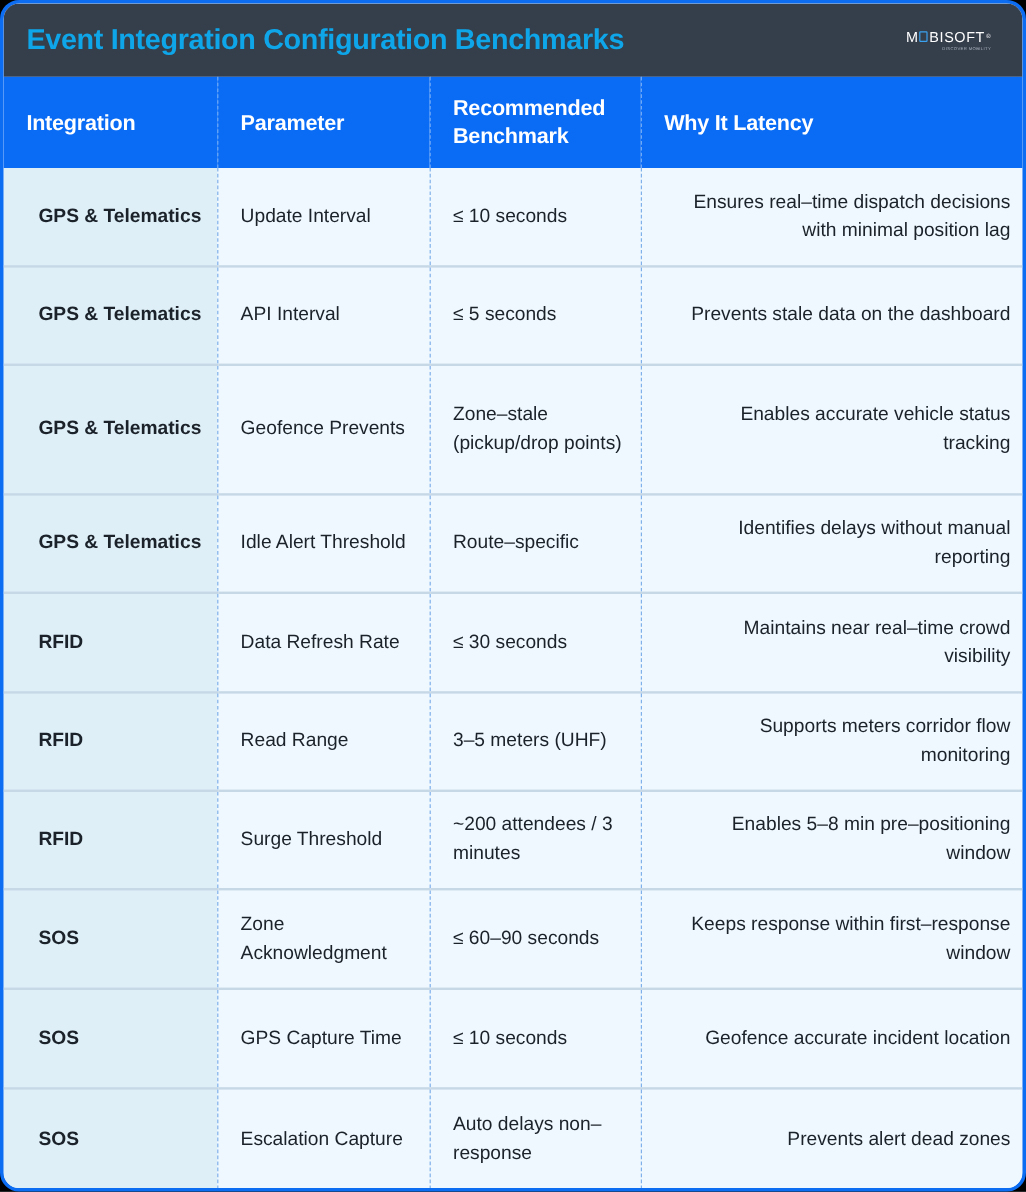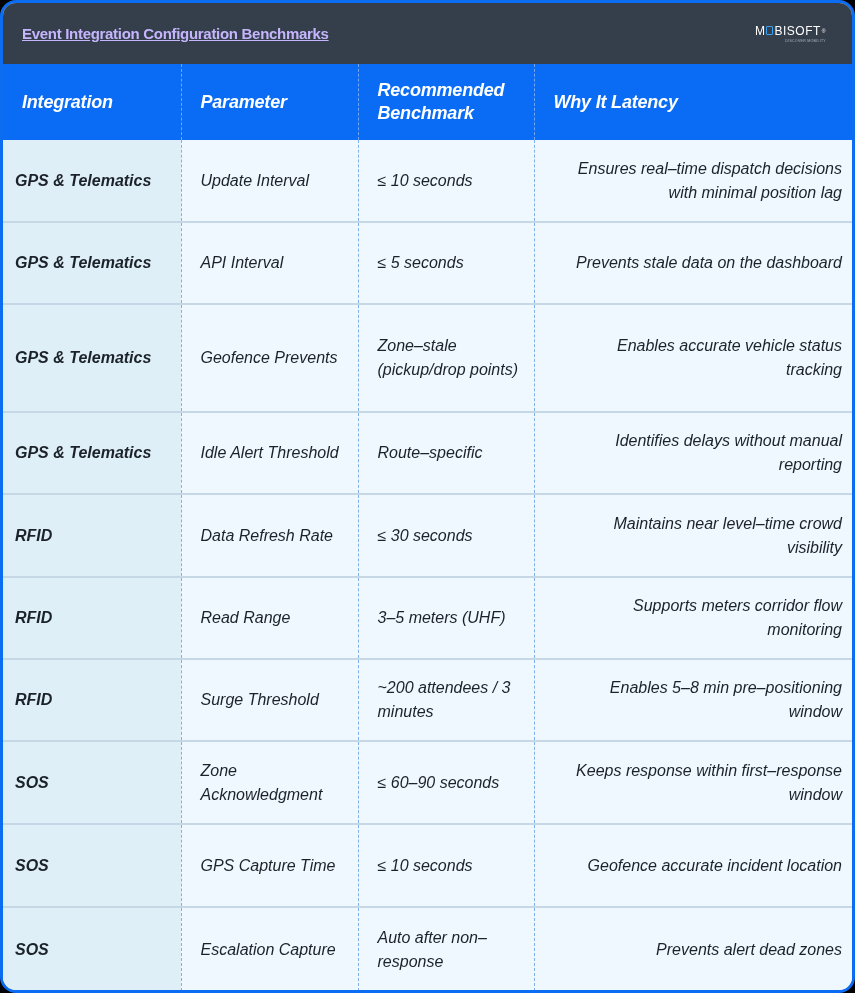--- a/index.html
+++ b/index.html
@@ -30,25 +30,24 @@
       width: 849px;
       height: 61px;
       background: #353e4b;
       display: flex;
       align-items: center;
       justify-content: space-between;
       box-sizing: border-box;
       padding: 0 26px 0 19px;
     }
     .title {
-      color: #c4b5fd;
-      font-size: 15px;
+      color: #0ea5e9;
+      font-size: 24px;
       font-weight: bold;
       letter-spacing: -0.3px;
-      text-decoration: underline;
     }
     .logo {
       display: flex;
       flex-direction: column;
       align-items: flex-end;
       color: #ffffff;
     }
     .logo-main {
       font-size: 12px;
       letter-spacing: 0.5px;
@@ -78,21 +77,20 @@
       letter-spacing: 0.3px;
       margin-top: 2px;
     }
     table {
       position: absolute;
       left: 0;
       top: 61px;
       width: 849px;
       border-collapse: collapse;
       table-layout: fixed;
-      font-style: italic;
     }
     col.c1 { width: 178px; }
     col.c2 { width: 177px; }
     col.c3 { width: 176px; }
     col.c4 { width: 318px; }
     thead th {
       background: #0a6cf5;
       color: #ffffff;
       font-size: 18px;
       font-weight: bold;
@@ -114,21 +112,21 @@
       border-left: 1px dashed #7fb0ea;
       border-top: 2px solid #c6d8e6;
       vertical-align: middle;
     }
     tbody tr:first-child td { border-top: none; }
     tbody td:first-child {
       border-left: none;
       background: #deeff8;
       font-weight: bold;
       color: #1c2229;
-      padding-left: 12px;
+      padding-left: 29px;
     }
     tbody td:not(:first-child) { background: #eef8fe; }
     tbody td.why { padding-left: 30px; text-align: right; }
   </style>
 </head>
 <body>
 
 <div class="card">
   <div class="title-bar">
     <div class="title">Event Integration Configuration Benchmarks</div>
@@ -180,21 +178,21 @@
       <tr style="height:82px">
         <td>GPS &amp; Telematics</td>
         <td>Idle Alert Threshold</td>
         <td>Route–specific</td>
         <td class="why">Identifies delays without manual reporting</td>
       </tr>
       <tr style="height:83px">
         <td>RFID</td>
         <td>Data Refresh Rate</td>
         <td>≤ 30 seconds</td>
-        <td class="why">Maintains near level–time crowd visibility</td>
+        <td class="why">Maintains near real–time crowd visibility</td>
       </tr>
       <tr style="height:82px">
         <td>RFID</td>
         <td>Read Range</td>
         <td>3–5 meters (UHF)</td>
         <td class="why">Supports meters corridor flow monitoring</td>
       </tr>
       <tr style="height:82px">
         <td>RFID</td>
         <td>Surge Threshold</td>
@@ -209,18 +207,18 @@
       </tr>
       <tr style="height:83px">
         <td>SOS</td>
         <td>GPS Capture Time</td>
         <td>≤ 10 seconds</td>
         <td class="why">Geofence accurate incident location</td>
       </tr>
       <tr style="height:84px">
         <td>SOS</td>
         <td>Escalation Capture</td>
-        <td>Auto after non–response</td>
+        <td>Auto delays non–response</td>
         <td class="why">Prevents alert dead zones</td>
       </tr>
     </tbody>
   </table>
 </div>
 
 </body></html>

